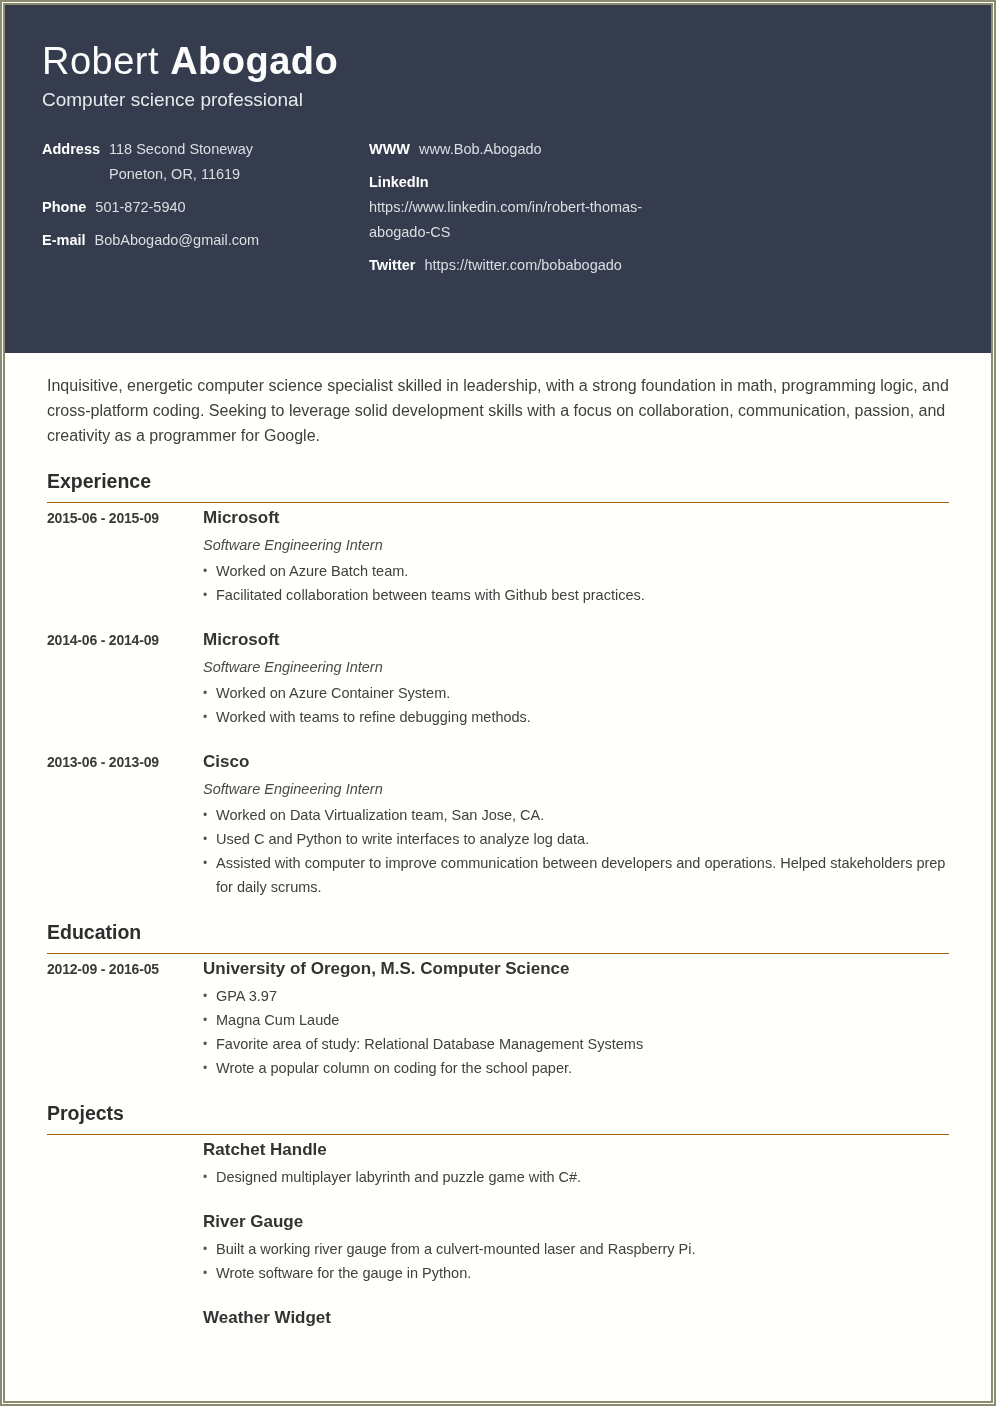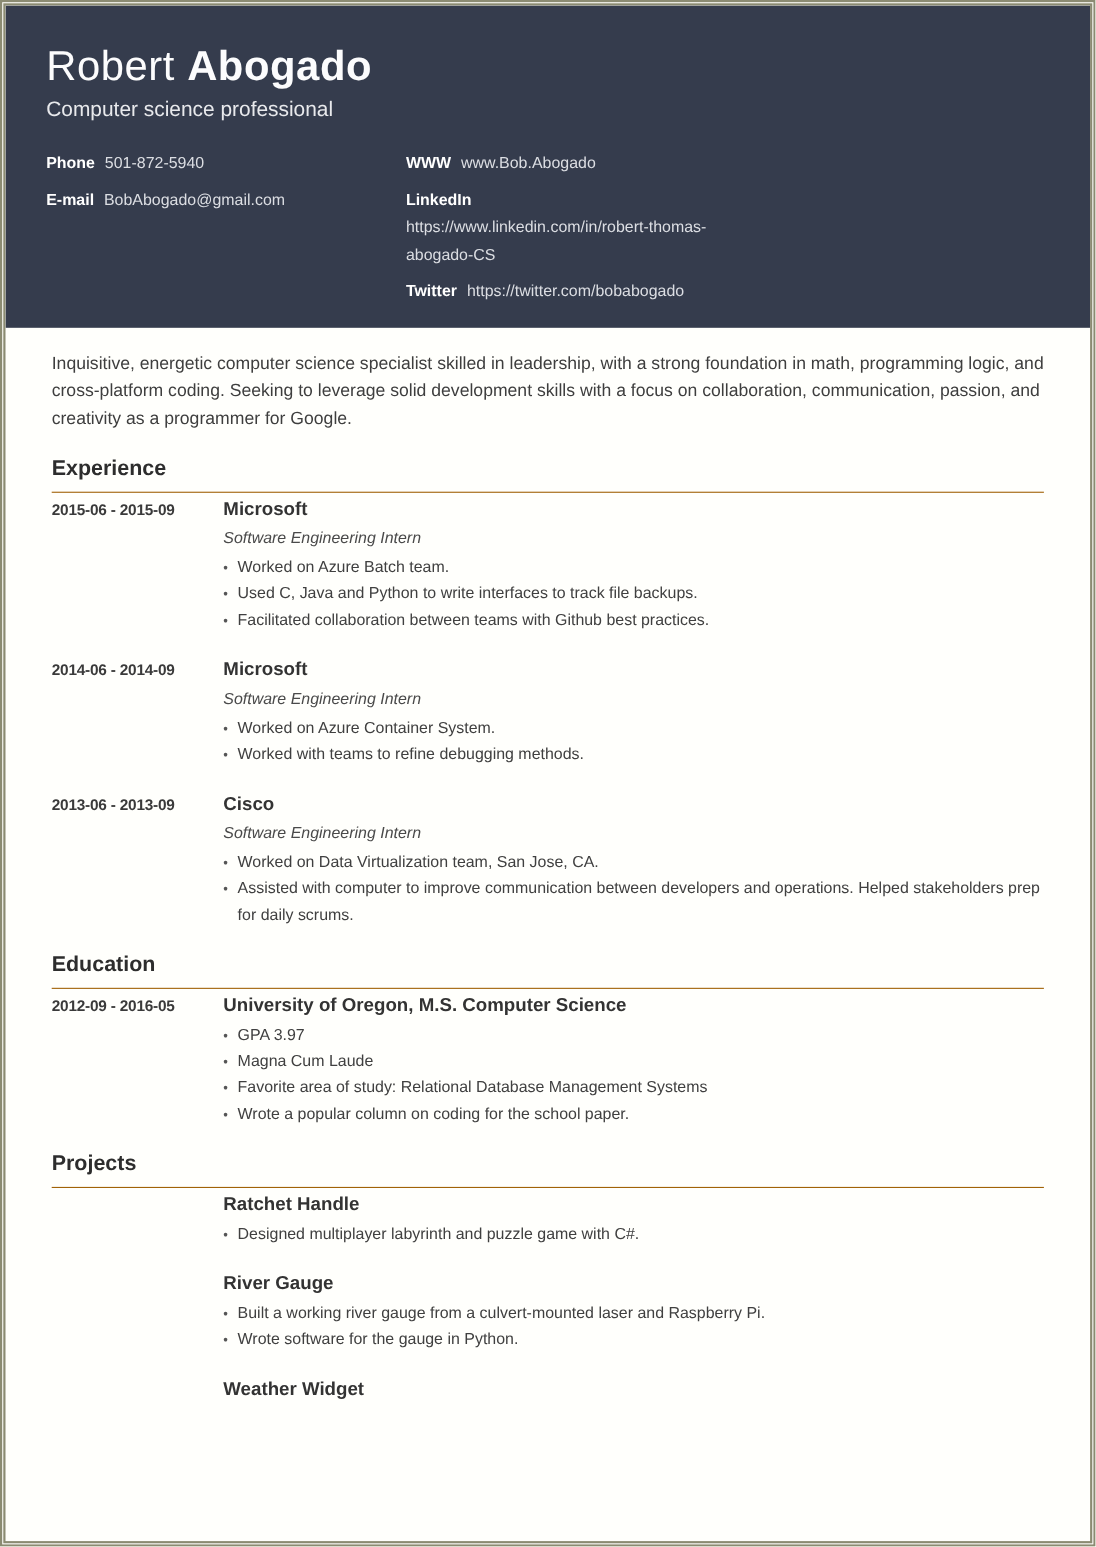--- a/index.html
+++ b/index.html
@@ -12,21 +12,21 @@
     width: 996px;
     height: 1406px;
     border: 5px double #8b8b72;
     background: #fffffc;
     overflow: hidden;
   }
 
   
   .header {
     background: #353c4d;
-    height: 293px;
+    height: 348px;
     padding: 34px 37px 0 37px;
     color: #ffffff;
   }
   .name {
     font-size: 38px;
     line-height: 44px;
     font-weight: 400;
     color: #fcfcfd;
     letter-spacing: 0.5px;
   }
@@ -118,20 +118,27 @@
 
 <div class="page">
 
   <header class="header">
     <h1 class="name"><span>Robert</span> <span class="last">Abogado</span></h1>
     <div class="subtitle">Computer science professional</div>
 
     <div class="contact">
       <div class="contact-col left">
         <div class="c-row">
+          <span class="c-label">Address</span>
+          <span class="c-value c-lines">
+            <div>118 Second Stoneway</div>
+            <div>Poneton, OR, 11619</div>
+          </span>
+        </div>
+        <div class="c-row">
           <span class="c-label">Phone</span>
           <span class="c-value">501-872-5940</span>
         </div>
         <div class="c-row">
           <span class="c-label">E-mail</span>
           <span class="c-value">BobAbogado@gmail.com</span>
         </div>
       </div>
 
       <div class="contact-col right">
@@ -160,21 +167,20 @@
 
     <h2 class="section-title">Experience</h2>
 
     <div class="entry">
       <div class="entry-dates">2015-06 - 2015-09</div>
       <div class="entry-main">
         <div class="entry-company">Microsoft</div>
         <div class="entry-role">Software Engineering Intern</div>
         <ul class="bullets">
           <li>Worked on Azure Batch team.</li>
-          <li>Used C, Java and Python to write interfaces to track file backups.</li>
           <li>Facilitated collaboration between teams with Github best practices.</li>
         </ul>
       </div>
     </div>
 
     <div class="entry">
       <div class="entry-dates">2014-06 - 2014-09</div>
       <div class="entry-main">
         <div class="entry-company">Microsoft</div>
         <div class="entry-role">Software Engineering Intern</div>
@@ -185,20 +191,21 @@
       </div>
     </div>
 
     <div class="entry">
       <div class="entry-dates">2013-06 - 2013-09</div>
       <div class="entry-main">
         <div class="entry-company">Cisco</div>
         <div class="entry-role">Software Engineering Intern</div>
         <ul class="bullets">
           <li>Worked on Data Virtualization team, San Jose, CA.</li>
+          <li>Used C and Python to write interfaces to analyze log data.</li>
           <li>Assisted with computer to improve communication between developers and operations. Helped stakeholders prep for daily scrums.</li>
         </ul>
       </div>
     </div>
 
     <h2 class="section-title">Education</h2>
 
     <div class="entry">
       <div class="entry-dates">2012-09 - 2016-05</div>
       <div class="entry-main">

